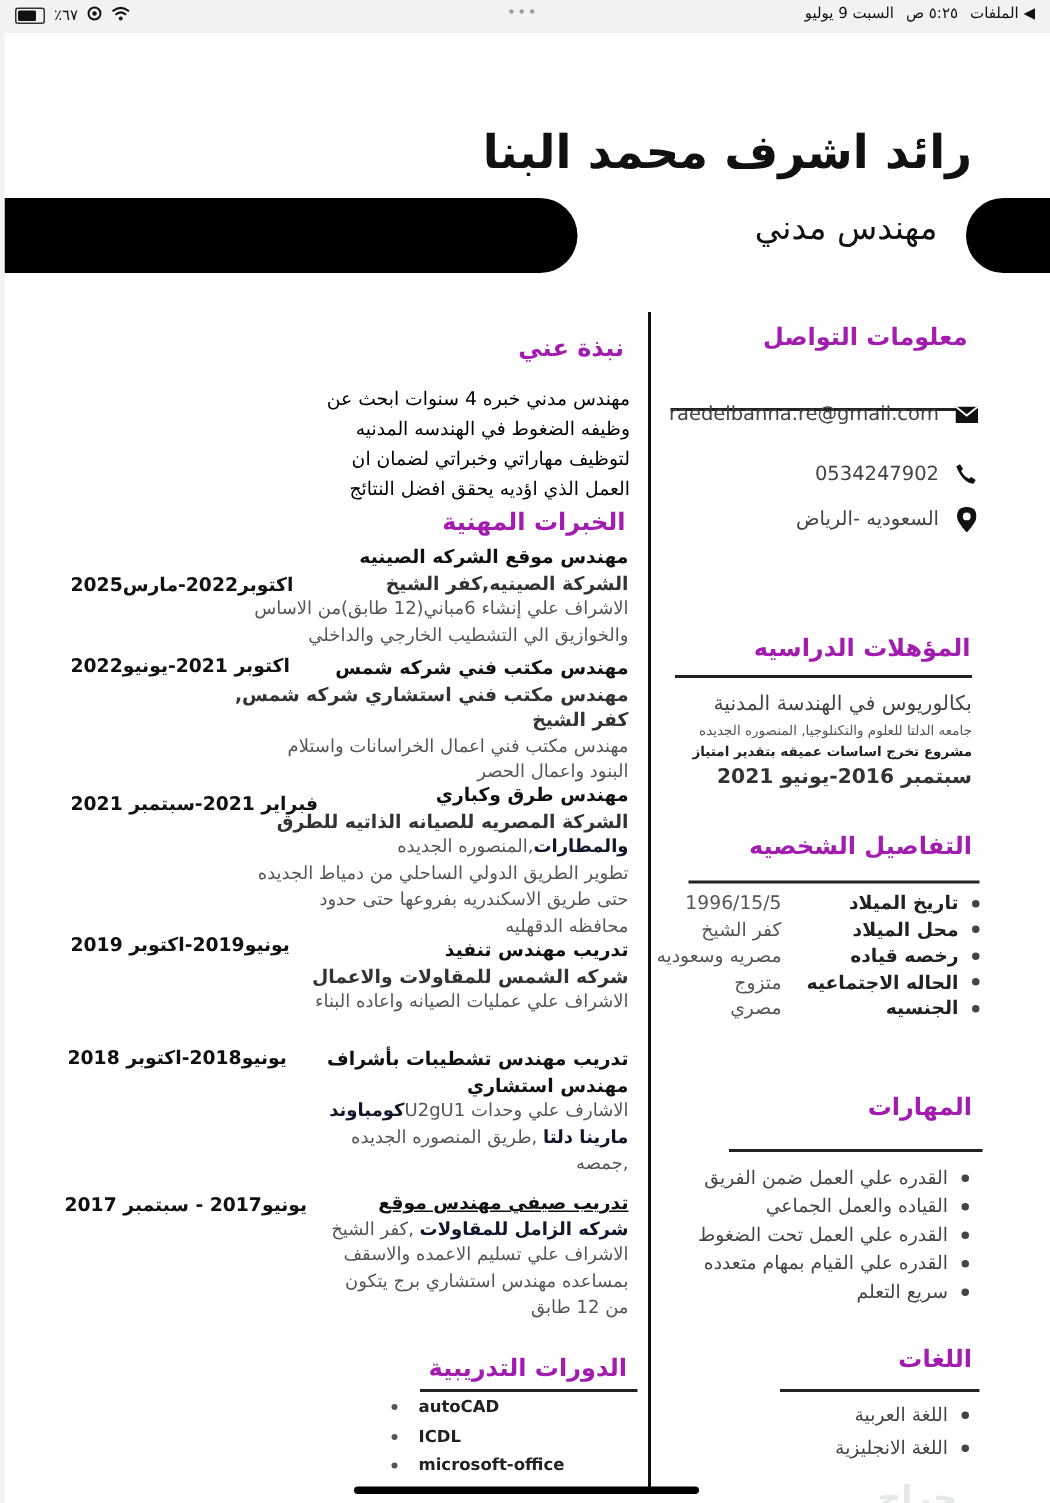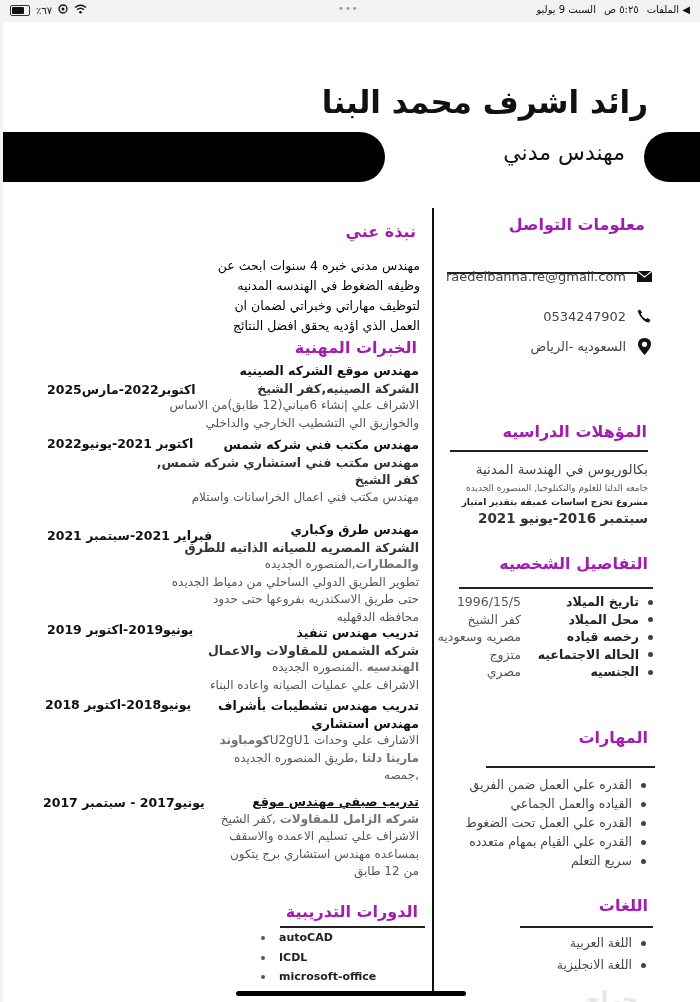--- a/index.html
+++ b/index.html
@@ -56,21 +56,21 @@
   }
   .pd-row { display:flex; direction:rtl; font-size:12.5px; line-height:17.5px; }
   .pd-label { width:118px; font-weight:bold; color:#222; }
   .pd-value { color:#555; }
 
   
   .about { position:absolute; right:280px; top:234px; direction:rtl; text-align:right; font-size:12.5px; line-height:20px; color:#000000; width:240px; }
   .exp { position:absolute; direction:rtl; text-align:right; font-size:12px; line-height:17.5px; color:#555; }
   .exp .title { font-weight:bold; color:#111; font-size:12.5px; }
   .exp .company { font-weight:bold; color:#333; font-size:12.5px; }
-  .exp b { color:#737373; }
+  .exp b { color:#0f172a; }
   .date { position:absolute; font-weight:bold; font-size:12.5px; color:#111; direction:rtl; white-space:nowrap; }
   .courses { position:absolute; left:254px; top:906px; list-style:none; margin:0; padding:0; font-size:11px; font-weight:bold; color:#222; }
   .courses li { position:relative; padding-left:22px; line-height:19.5px; }
   .courses li::before { content:""; position:absolute; left:4px; top:8px; width:4px; height:4px; background:#555; border-radius:50%; }
   .watermark { position:absolute; left:582px; top:965px; font-size:22px; color:#e3e8ea; font-weight:bold; direction:rtl; }
 </style>
 </head>
 <body>
 
 <div class="statusbar">
@@ -215,37 +215,37 @@
     <div>الاشراف علي إنشاء 6مباني(12 طابق)من الاساس</div>
     <div>والخوازيق الي التشطيب الخارجي والداخلي</div>
   </div>
 
   <div class="date" style="left:44px; top:414px;">اكتوبر 2021-يونيو2022</div>
   <div class="exp" style="right:281px; top:414px;">
     <div class="title">مهندس مكتب فني شركه شمس</div>
     <div class="company">مهندس مكتب فني استشاري شركه شمس,</div>
     <div class="company">كفر الشيخ</div>
     <div>مهندس مكتب فني اعمال الخراسانات  واستلام</div>
+    <div>البنود واعمال الحصر</div>
   </div>
 
   <div class="date" style="left:44px; top:506px;">فبراير 2021-سبتمبر 2021</div>
   <div class="exp" style="right:281px; top:499px;">
     <div class="title">مهندس طرق وكباري</div>
     <div class="company">الشركة المصريه للصيانه الذاتيه للطرق</div>
     <div><b>والمطارات</b><span>,المنصوره الجديده</span></div>
     <div>تطوير الطريق الدولي الساحلي من دمياط الجديده</div>
     <div>حتى طريق الاسكندريه بفروعها حتى حدود</div>
     <div>محافظه الدقهليه</div>
   </div>
 
   <div class="date" style="left:44px; top:600px;">يونيو2019-اكتوبر 2019</div>
   <div class="exp" style="right:281px; top:602px;">
     <div class="title">تدريب مهندس تنفيذ</div>
     <div class="company">شركه الشمس للمقاولات والاعمال</div>
-    <div><b>الهندسيه</b><span> .المنصوره الجديده</span></div>
     <div>الاشراف علي عمليات الصيانه واعاده البناء</div>
   </div>
 
   <div class="date" style="left:42px; top:675px;">يونيو2018-اكتوبر 2018</div>
   <div class="exp" style="right:281px; top:675px;">
     <div class="title">تدريب مهندس تشطيبات بأشراف</div>
     <div class="title">مهندس استشاري</div>
     <div><span>الاشارف علي وحدات U2gU1</span><b>كومباوند</b></div>
     <div><b>مارينا دلتا</b><span> ,طريق المنصوره الجديده</span></div>
     <div>,جمصه</div>

